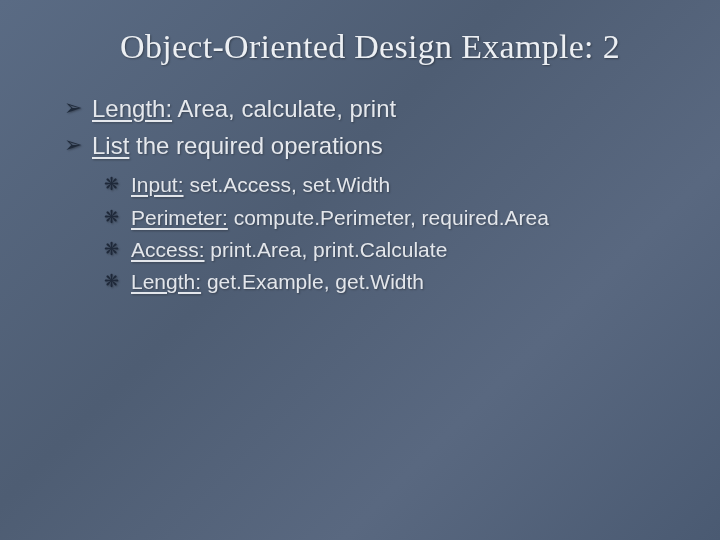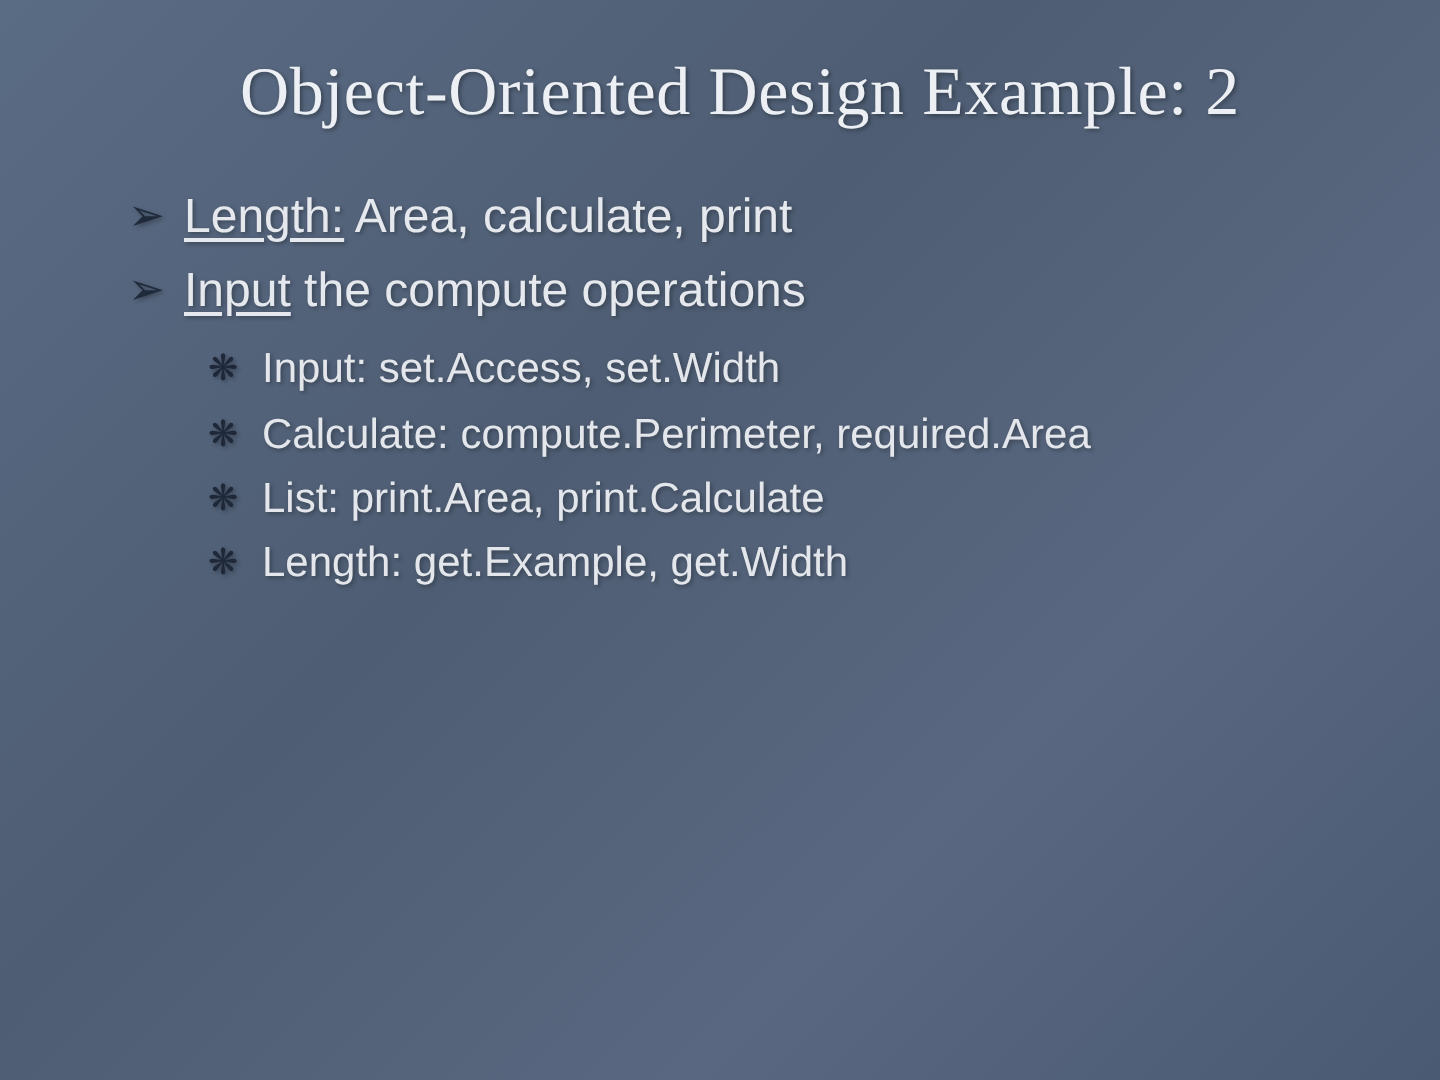--- a/index.html
+++ b/index.html
@@ -69,51 +69,52 @@
   ul.sub > li .gear {
     color: #1e2839;
     font-size: 18px;
     margin-right: 7px;
     flex-shrink: 0;
     width: 20px;
     text-align: left;
     padding-top: 2px;
   }
   ul.sub > li .label {
+    text-decoration: underline;
     text-underline-offset: 3px;
   }
 </style>
 </head>
 <body>
 
 <div class="slide">
   <h1 class="title">Object-Oriented Design Example: 2</h1>
 
   <ul class="main">
     <li>
       <span class="bullet">➢</span>
       <span><span class="label">Length:</span><span> Area, calculate, print</span></span>
     </li>
     <li>
       <span class="bullet">➢</span>
-      <span><span class="label">Input</span><span> the compute operations</span></span>
+      <span><span class="label">List</span><span> the required operations</span></span>
     </li>
   </ul>
 
   <ul class="sub">
     <li>
       <span class="gear">❋</span>
       <span><span class="label">Input:</span><span>  set.Access, set.Width</span></span>
     </li>
     <li>
       <span class="gear">❋</span>
-      <span><span class="label">Calculate:</span><span> compute.Perimeter, required.Area</span></span>
+      <span><span class="label">Perimeter:</span><span> compute.Perimeter, required.Area</span></span>
     </li>
     <li>
       <span class="gear">❋</span>
-      <span><span class="label">List:</span><span> print.Area, print.Calculate</span></span>
+      <span><span class="label">Access:</span><span> print.Area, print.Calculate</span></span>
     </li>
     <li>
       <span class="gear">❋</span>
       <span><span class="label">Length:</span><span> get.Example, get.Width</span></span>
     </li>
   </ul>
 </div>
 
 </body></html>

